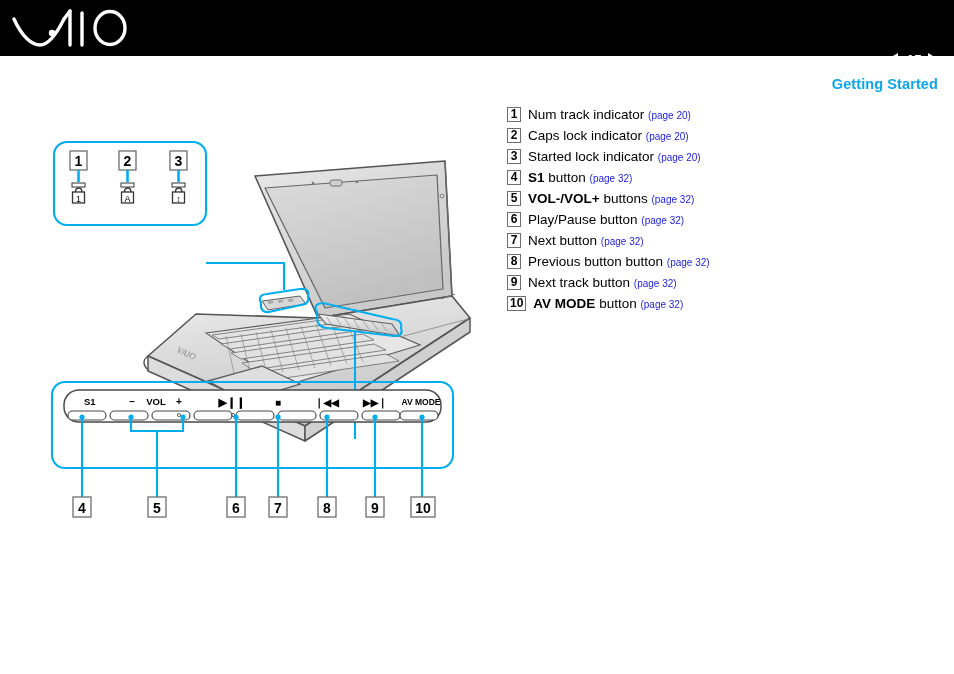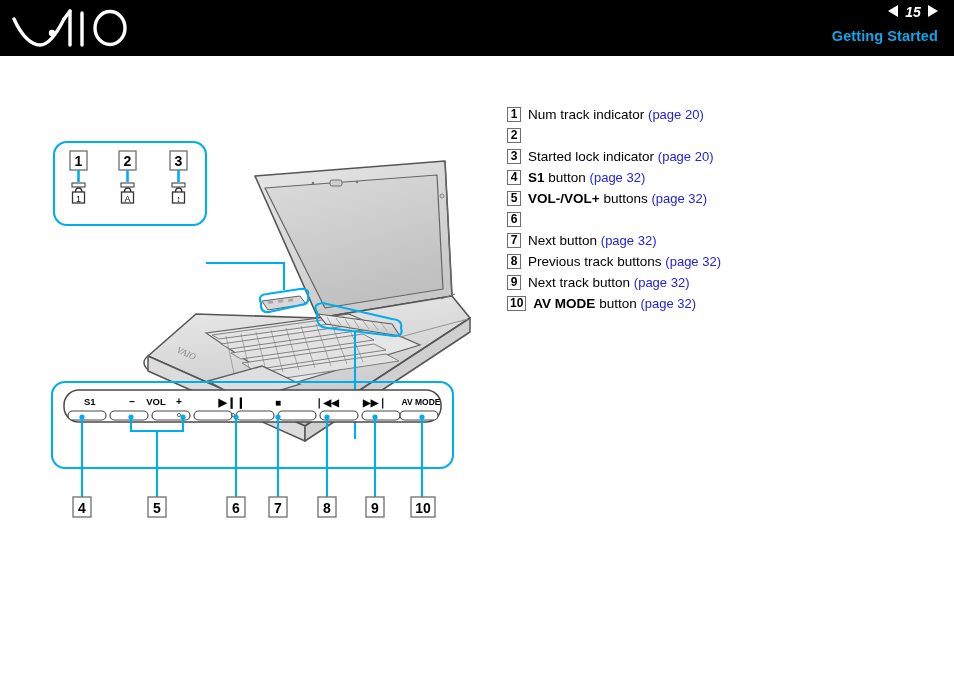--- a/index.html
+++ b/index.html
@@ -33,20 +33,21 @@
     right: 16px;
     top: 5px;
     text-align: right;
     color: #ffffff;
   }
   #pager-row {
     display: flex;
     justify-content: flex-end;
     gap: 7px;
     height: 19px;
+    margin-top: 48px;
   }
   .pager-arrow {
     display: block;
     width: 0; height: 0;
     border-top: 6px solid transparent;
     border-bottom: 6px solid transparent;
   }
   .pager-arrow.left  { border-right: 10px solid #ffffff; }
   .pager-arrow.right { border-left: 10px solid #ffffff; }
   #pager-number {
@@ -97,21 +98,21 @@
     font-family: "Liberation Sans", sans-serif;
   }
   .legend-text {
     margin-left: 7px;
     font-size: 13.5px;
     color: #000000;
   }
   .legend-text b { font-weight: bold; }
   .page-ref {
     color: #2222dd;
-    font-size: 13px;
+    font-size: 10px;
   }
 
   
   #diagram {
     position: absolute;
     left: 0; top: 56px;
     width: 954px;
     height: 618px;
   }
   #diagram svg { display: block; }
@@ -144,49 +145,51 @@
 
 <div id="legend-list">
 
   <div class="legend-item">
     <span class="num-box">1</span>
     <span class="legend-text"><span>Num track indicator</span> <span class="page-ref">(page 20)</span></span>
   </div>
 
   <div class="legend-item">
     <span class="num-box">2</span>
+    <span class="legend-text"><span>Caps lock indicator</span> <span class="page-ref">(page 20)</span></span>
   </div>
 
   <div class="legend-item">
     <span class="num-box">3</span>
     <span class="legend-text"><span>Started lock indicator</span> <span class="page-ref">(page 20)</span></span>
   </div>
 
   <div class="legend-item">
     <span class="num-box">4</span>
     <span class="legend-text"><b>S1</b> <span>button</span> <span class="page-ref">(page 32)</span></span>
   </div>
 
   <div class="legend-item">
     <span class="num-box">5</span>
     <span class="legend-text"><b>VOL-/VOL+</b> <span>buttons</span> <span class="page-ref">(page 32)</span></span>
   </div>
 
   <div class="legend-item">
     <span class="num-box">6</span>
+    <span class="legend-text"><span>Play/Pause button</span> <span class="page-ref">(page 32)</span></span>
   </div>
 
   <div class="legend-item">
     <span class="num-box">7</span>
     <span class="legend-text"><span>Next button</span> <span class="page-ref">(page 32)</span></span>
   </div>
 
   <div class="legend-item">
     <span class="num-box">8</span>
-    <span class="legend-text"><span>Previous track buttons</span> <span class="page-ref">(page 32)</span></span>
+    <span class="legend-text"><span>Previous button button</span> <span class="page-ref">(page 32)</span></span>
   </div>
 
   <div class="legend-item">
     <span class="num-box">9</span>
     <span class="legend-text"><span>Next track button</span> <span class="page-ref">(page 32)</span></span>
   </div>
 
   <div class="legend-item">
     <span class="num-box">10</span>
     <span class="legend-text"><b>AV MODE</b> <span>button</span> <span class="page-ref">(page 32)</span></span>

